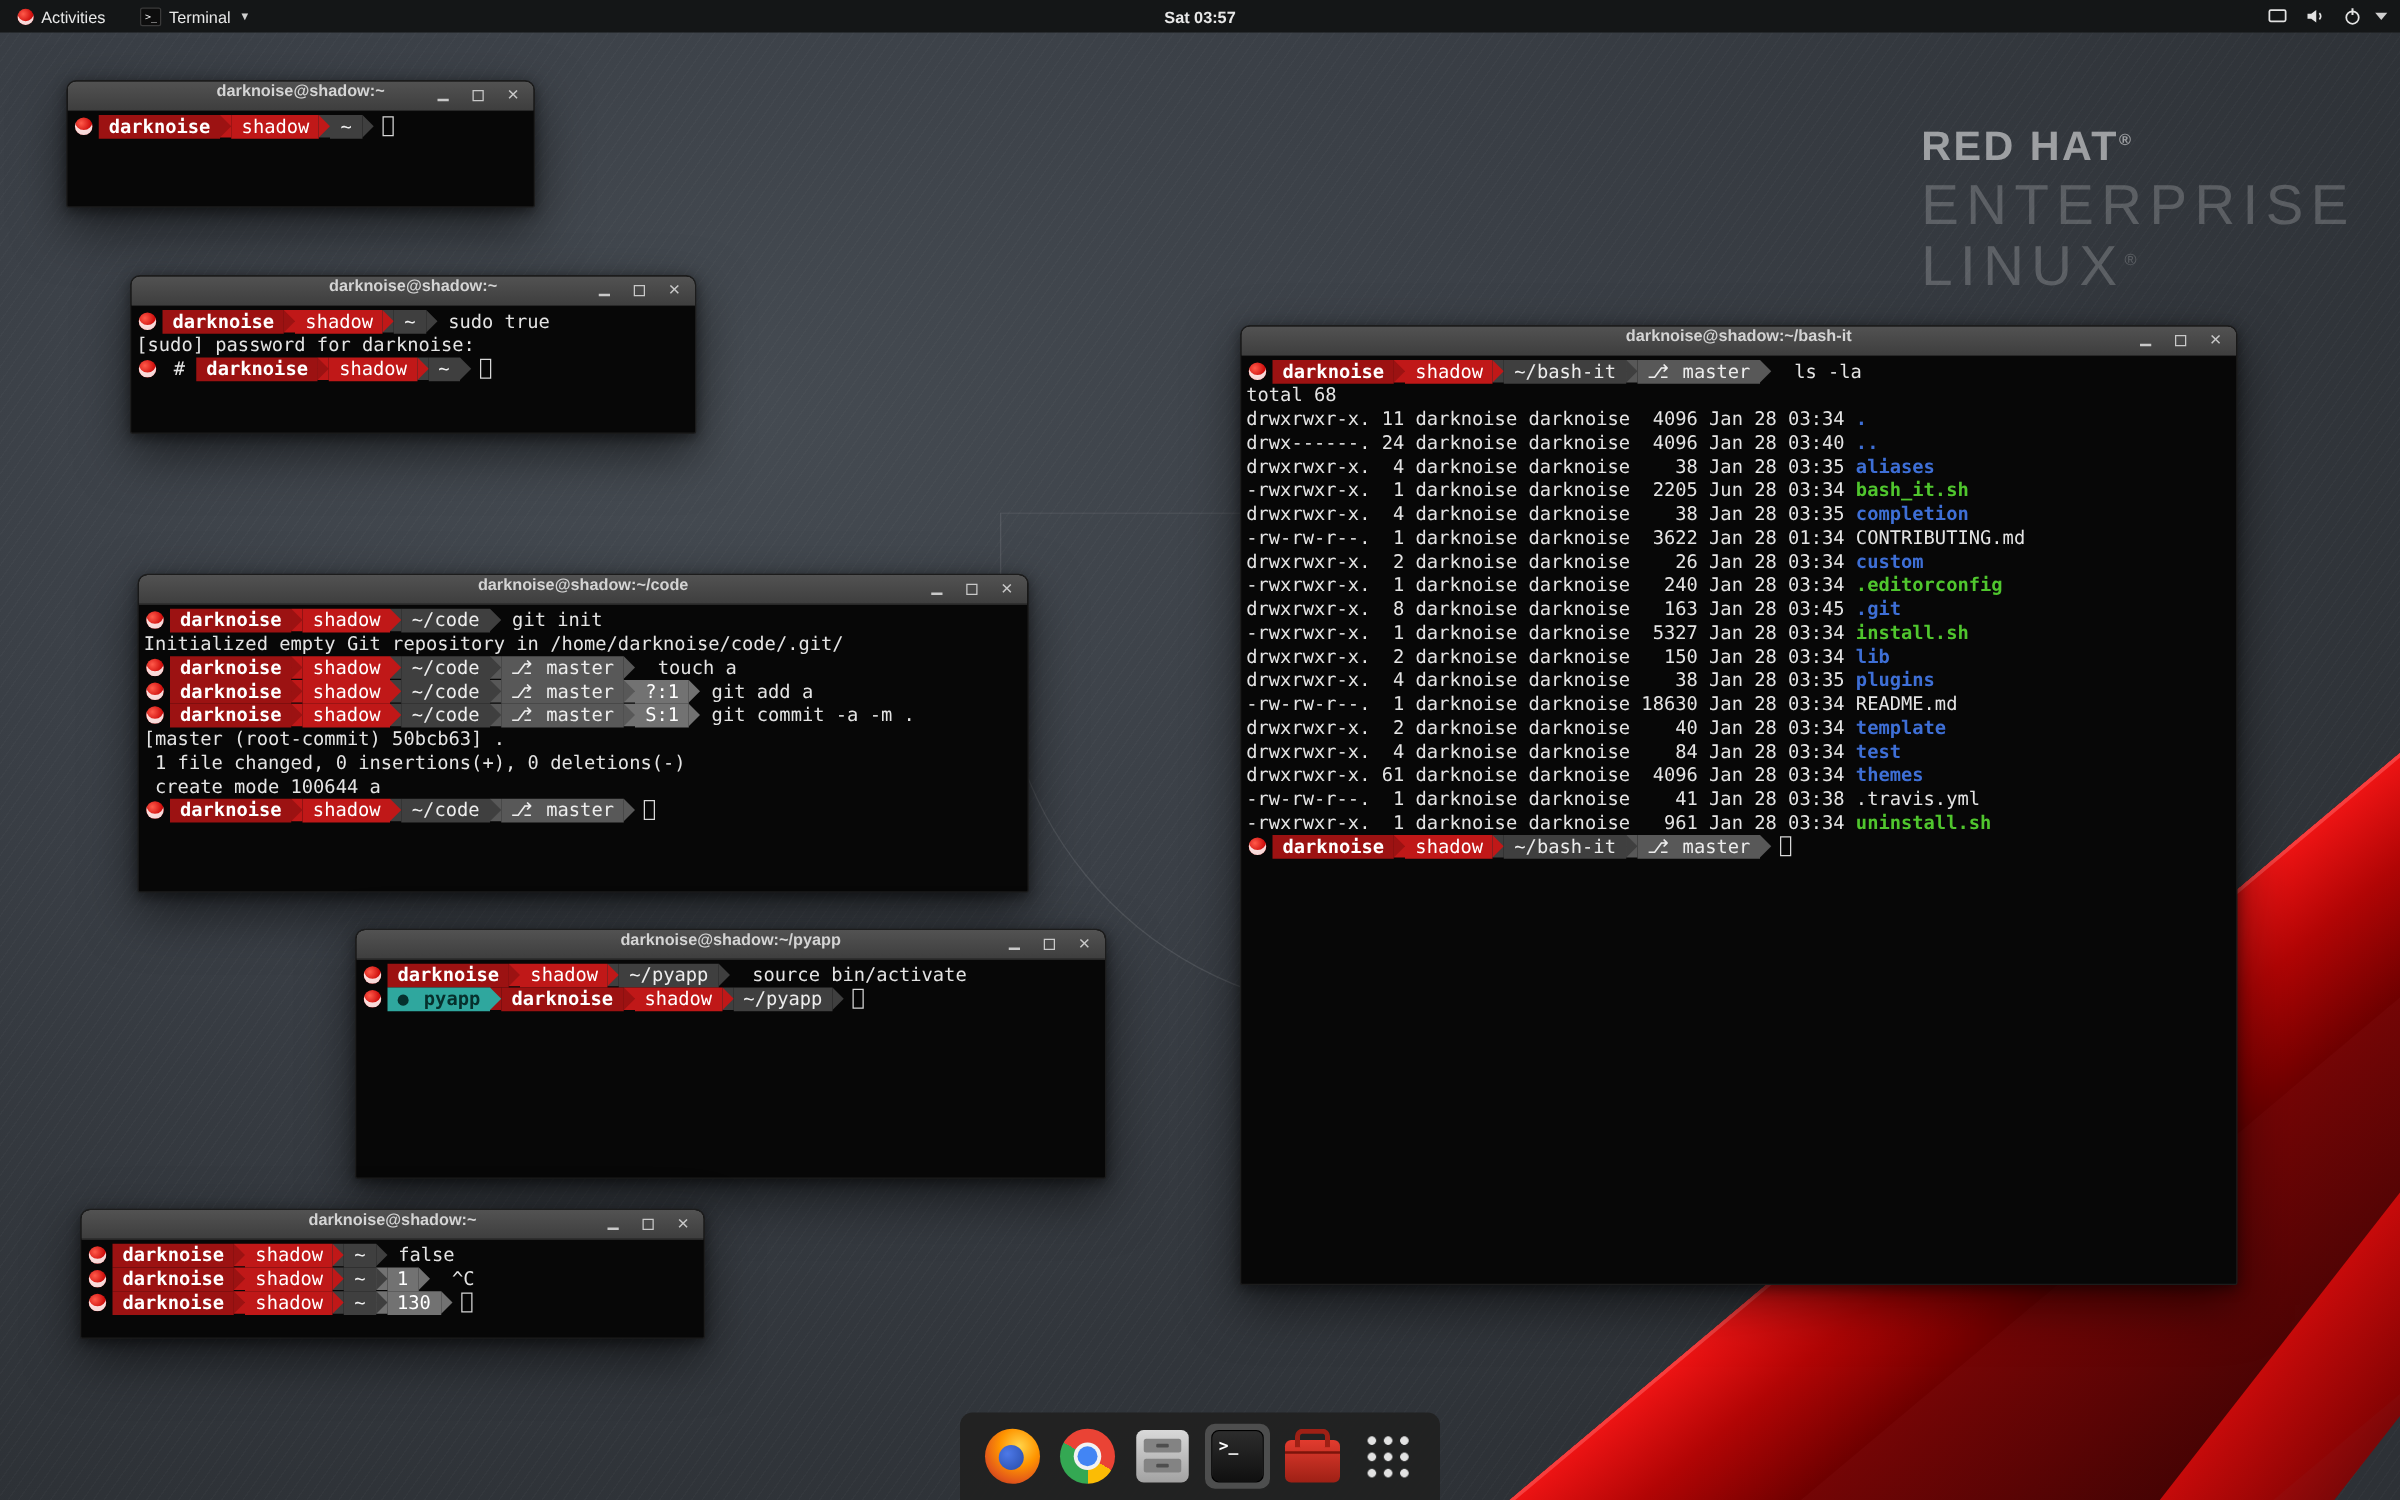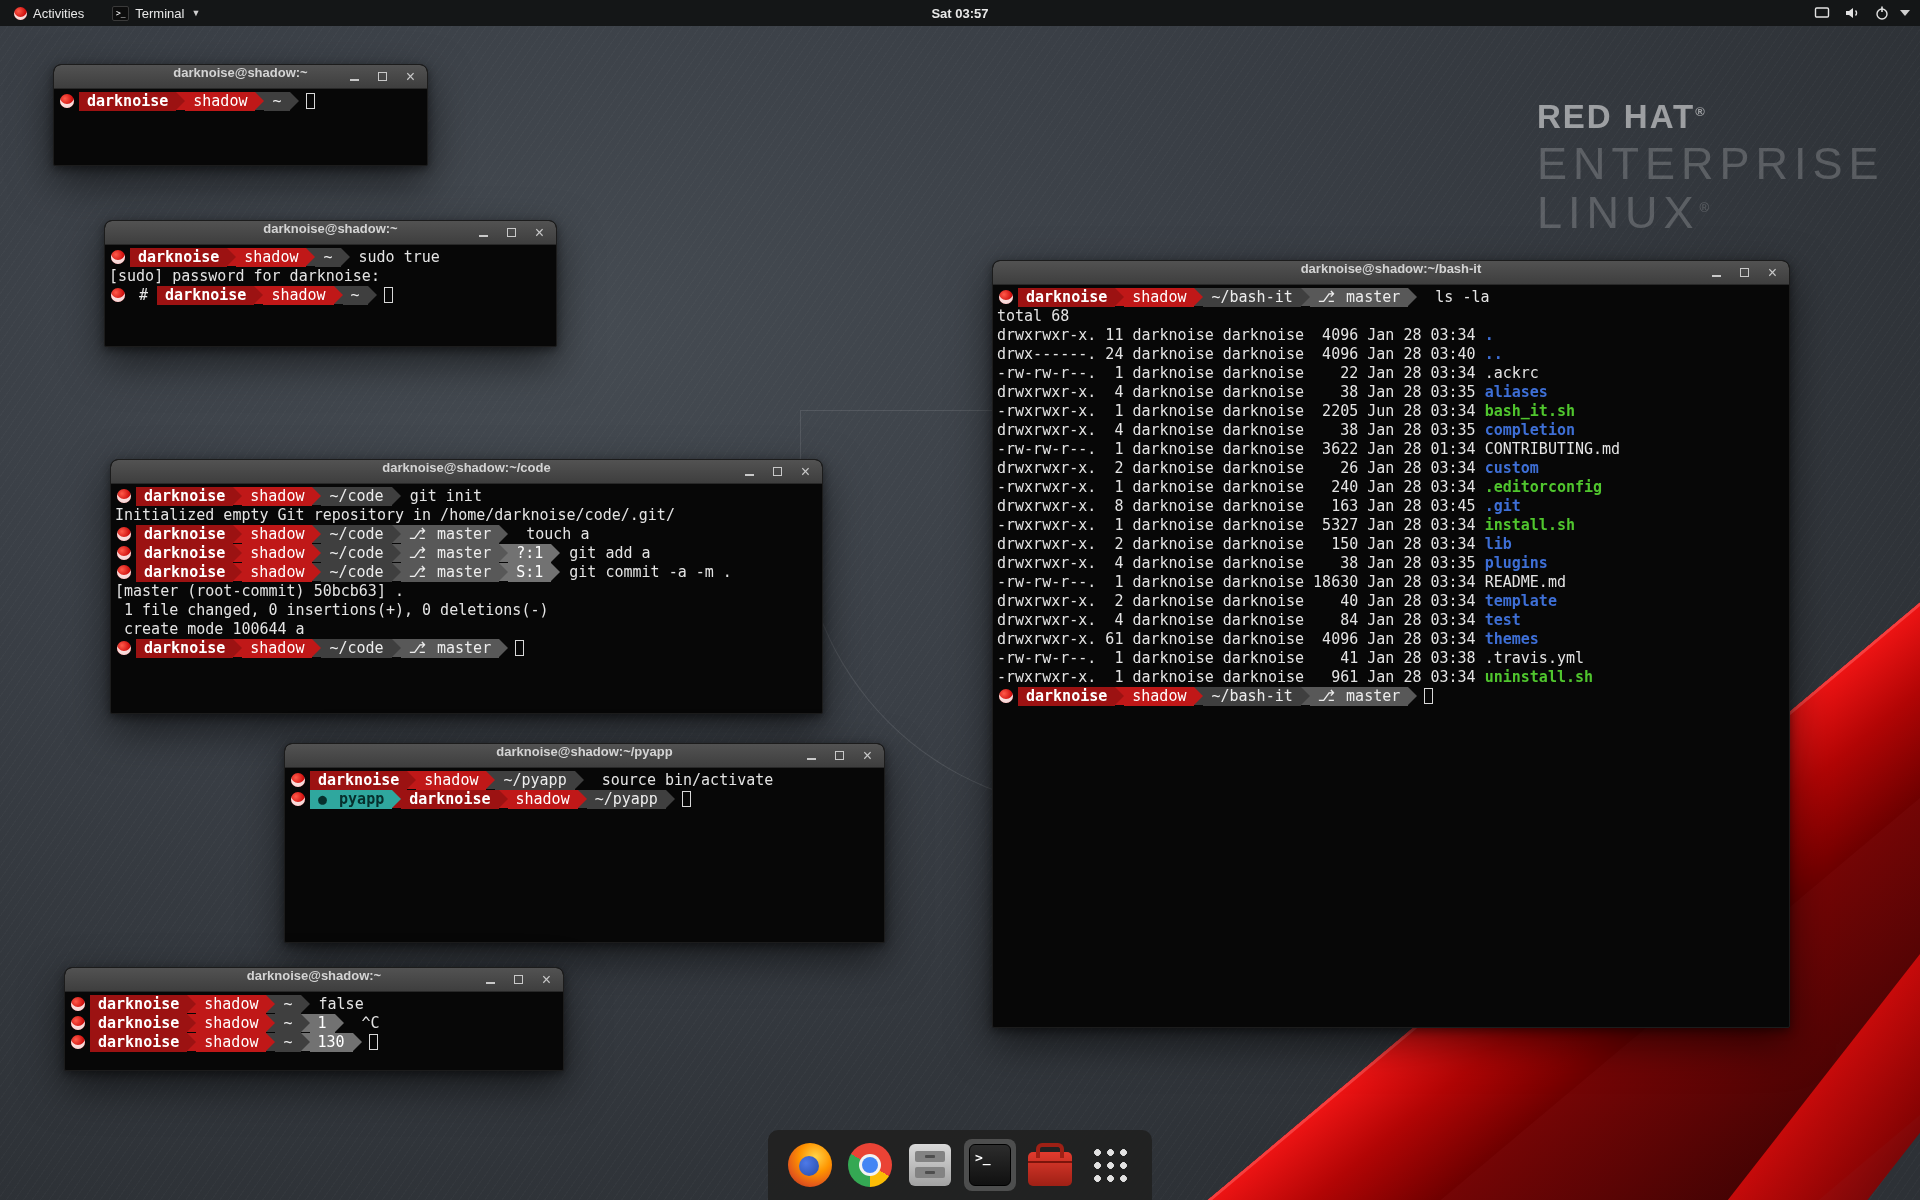--- a/index.html
+++ b/index.html
@@ -259,21 +259,20 @@
             <span class="wbtn">
               <span class="glyph-close">×</span>
             </span>
           </span>
         </div>
         <div class="tbody">
           <div class="t-line"><span class="rh-ico"></span><span class="pl-seg" style="background: rgb(156, 18, 18); color: rgb(255, 255, 255); font-weight: bold;">darknoise</span><span class="pl-sep" style="border-left-color: rgb(156, 18, 18); border-top-color: rgb(192, 24, 24); border-bottom-color: rgb(192, 24, 24);"></span><span class="pl-seg" style="background: rgb(192, 24, 24); color: rgb(255, 255, 255);">shadow</span><span class="pl-sep" style="border-left-color: rgb(192, 24, 24); border-top-color: rgb(63, 63, 63); border-bottom-color: rgb(63, 63, 63);"></span><span class="pl-seg" style="background: rgb(63, 63, 63); color: rgb(237, 237, 237);">~/bash-it</span><span class="pl-sep" style="border-left-color: rgb(63, 63, 63); border-top-color: rgb(88, 88, 88); border-bottom-color: rgb(88, 88, 88);"></span><span class="pl-seg" style="background: rgb(88, 88, 88); color: rgb(237, 237, 237);"><span class="git-glyph">⎇ </span>master</span><span class="pl-sep" style="border-left-color: rgb(88, 88, 88); border-top-color: transparent; border-bottom-color: transparent;"></span><span class="t-text">  ls -la</span></div>
           <div class="t-line"><span class="t-text">total 68</span></div>
           <div class="t-line"><span class="t-text">drwxrwxr-x. 11 darknoise darknoise  4096 Jan 28 03:34 </span><span class="ls-dir">.</span></div>
           <div class="t-line"><span class="t-text">drwx------. 24 darknoise darknoise  4096 Jan 28 03:40 </span><span class="ls-dir">..</span></div>
-          <div class="t-line"><span class="t-text">-rw-rw-r--.  1 darknoise darknoise    22 Jan 28 03:34 </span><span class="ls-file">.ackrc</span></div>
           <div class="t-line"><span class="t-text">drwxrwxr-x.  4 darknoise darknoise    38 Jan 28 03:35 </span><span class="ls-dir">aliases</span></div>
           <div class="t-line"><span class="t-text">-rwxrwxr-x.  1 darknoise darknoise  2205 Jun 28 03:34 </span><span class="ls-exec">bash_it.sh</span></div>
           <div class="t-line"><span class="t-text">drwxrwxr-x.  4 darknoise darknoise    38 Jan 28 03:35 </span><span class="ls-dir">completion</span></div>
           <div class="t-line"><span class="t-text">-rw-rw-r--.  1 darknoise darknoise  3622 Jan 28 01:34 </span><span class="ls-file">CONTRIBUTING.md</span></div>
           <div class="t-line"><span class="t-text">drwxrwxr-x.  2 darknoise darknoise    26 Jan 28 03:34 </span><span class="ls-dir">custom</span></div>
           <div class="t-line"><span class="t-text">-rwxrwxr-x.  1 darknoise darknoise   240 Jan 28 03:34 </span><span class="ls-exec">.editorconfig</span></div>
           <div class="t-line"><span class="t-text">drwxrwxr-x.  8 darknoise darknoise   163 Jan 28 03:45 </span><span class="ls-dir">.git</span></div>
           <div class="t-line"><span class="t-text">-rwxrwxr-x.  1 darknoise darknoise  5327 Jan 28 03:34 </span><span class="ls-exec">install.sh</span></div>
           <div class="t-line"><span class="t-text">drwxrwxr-x.  2 darknoise darknoise   150 Jan 28 03:34 </span><span class="ls-dir">lib</span></div>
           <div class="t-line"><span class="t-text">drwxrwxr-x.  4 darknoise darknoise    38 Jan 28 03:35 </span><span class="ls-dir">plugins</span></div>

